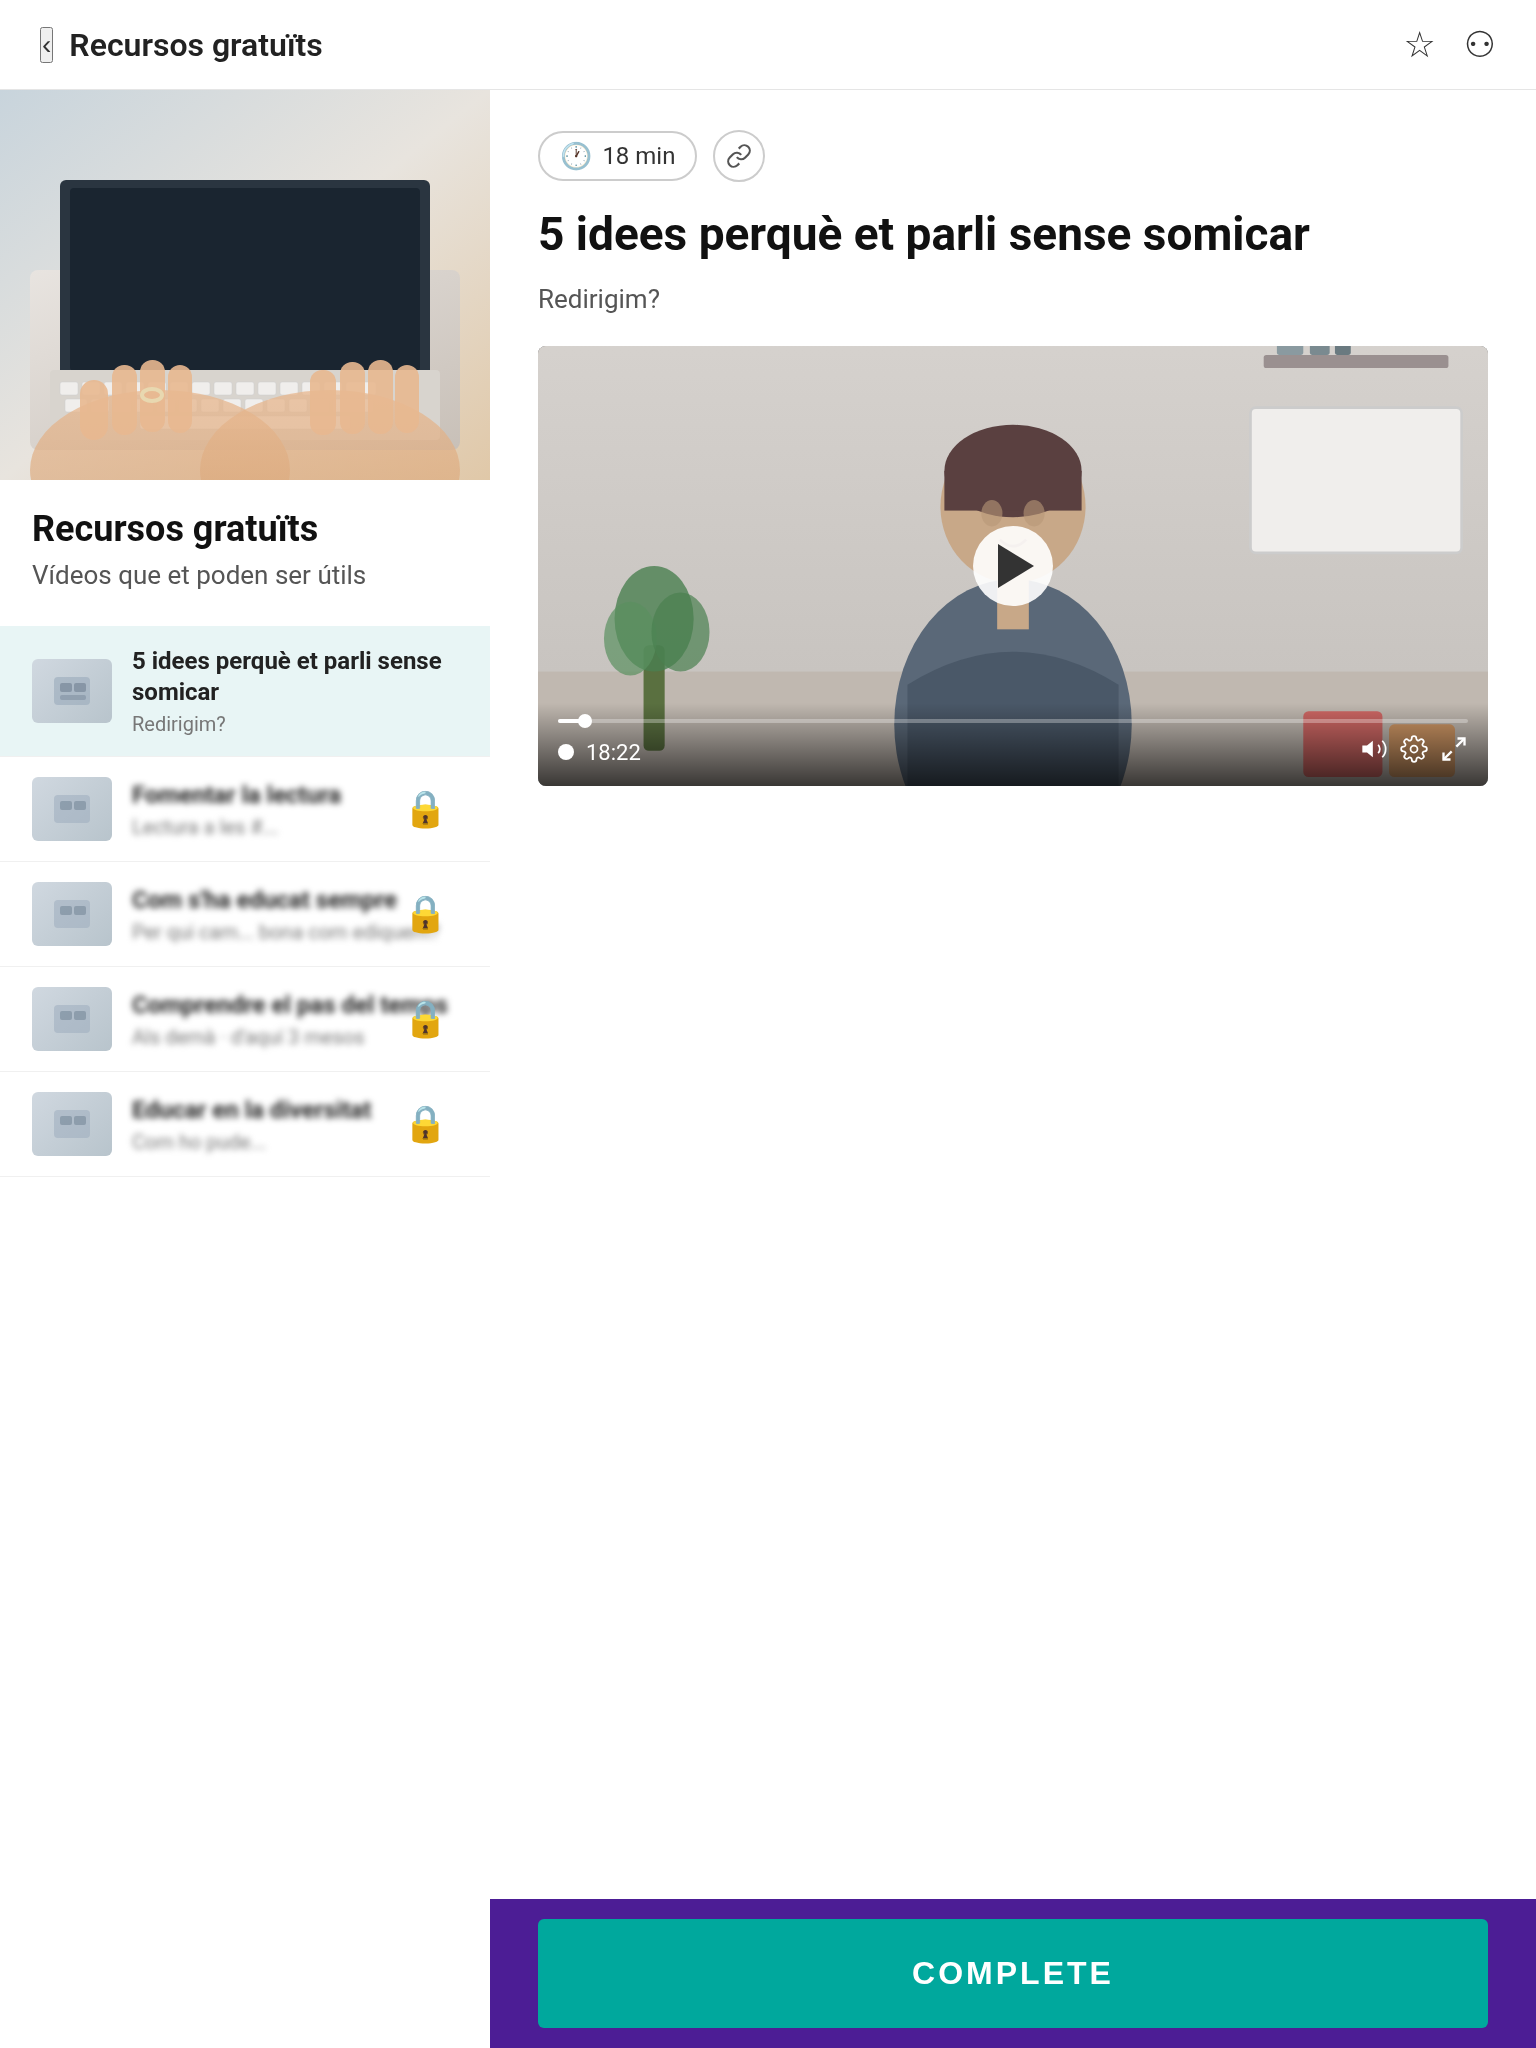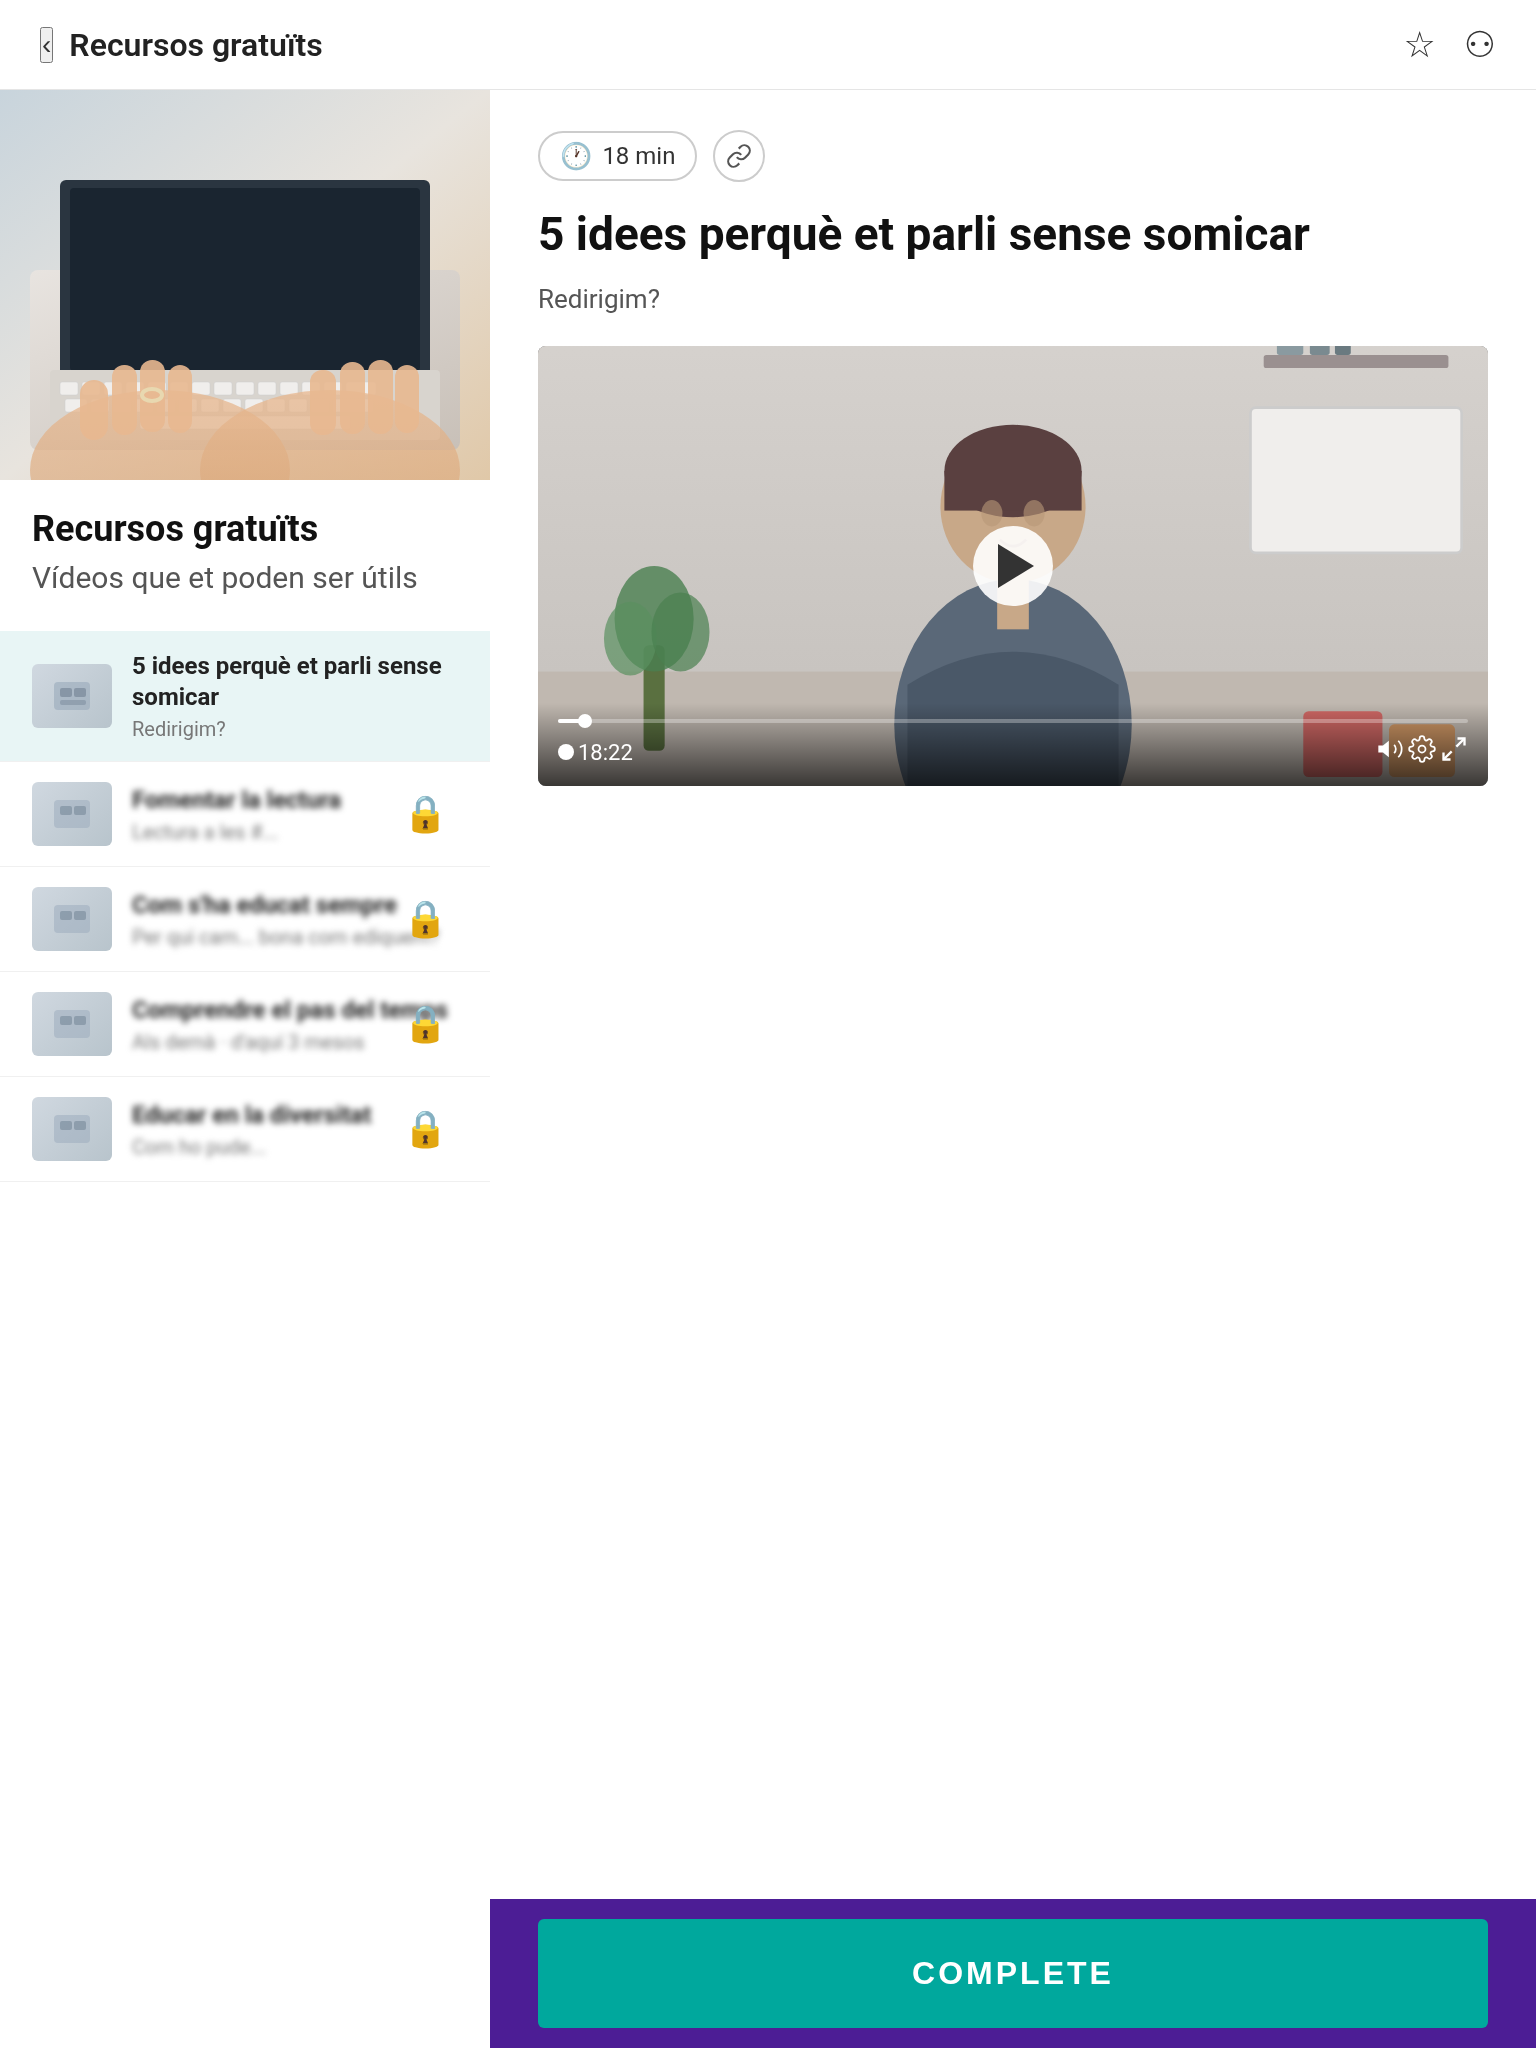--- a/index.html
+++ b/index.html
@@ -83,21 +83,21 @@
     .section-info {
       padding: 28px 32px 20px 32px;
     }
     .section-title {
       font-size: 36px;
       font-weight: 700;
       color: #111;
       margin-bottom: 10px;
     }
     .section-subtitle {
-      font-size: 30px;
+      font-size: 26px;
       color: #555;
     }
 
     
     .list-container {
       padding: 16px 0;
     }
     .list-item {
       display: flex;
       align-items: center;
@@ -272,21 +272,21 @@
       height: 14px;
       background: #fff;
       border-radius: 50%;
       position: absolute;
       right: -7px;
       top: -5px;
     }
     .controls-row {
       display: flex;
       align-items: center;
-      gap: 4px;
+      gap: 12px;
     }
     .ctrl-dot {
       width: 16px;
       height: 16px;
       background: #fff;
       border-radius: 50%;
     }
     .time-display {
       font-size: 22px;
       color: #fff;

